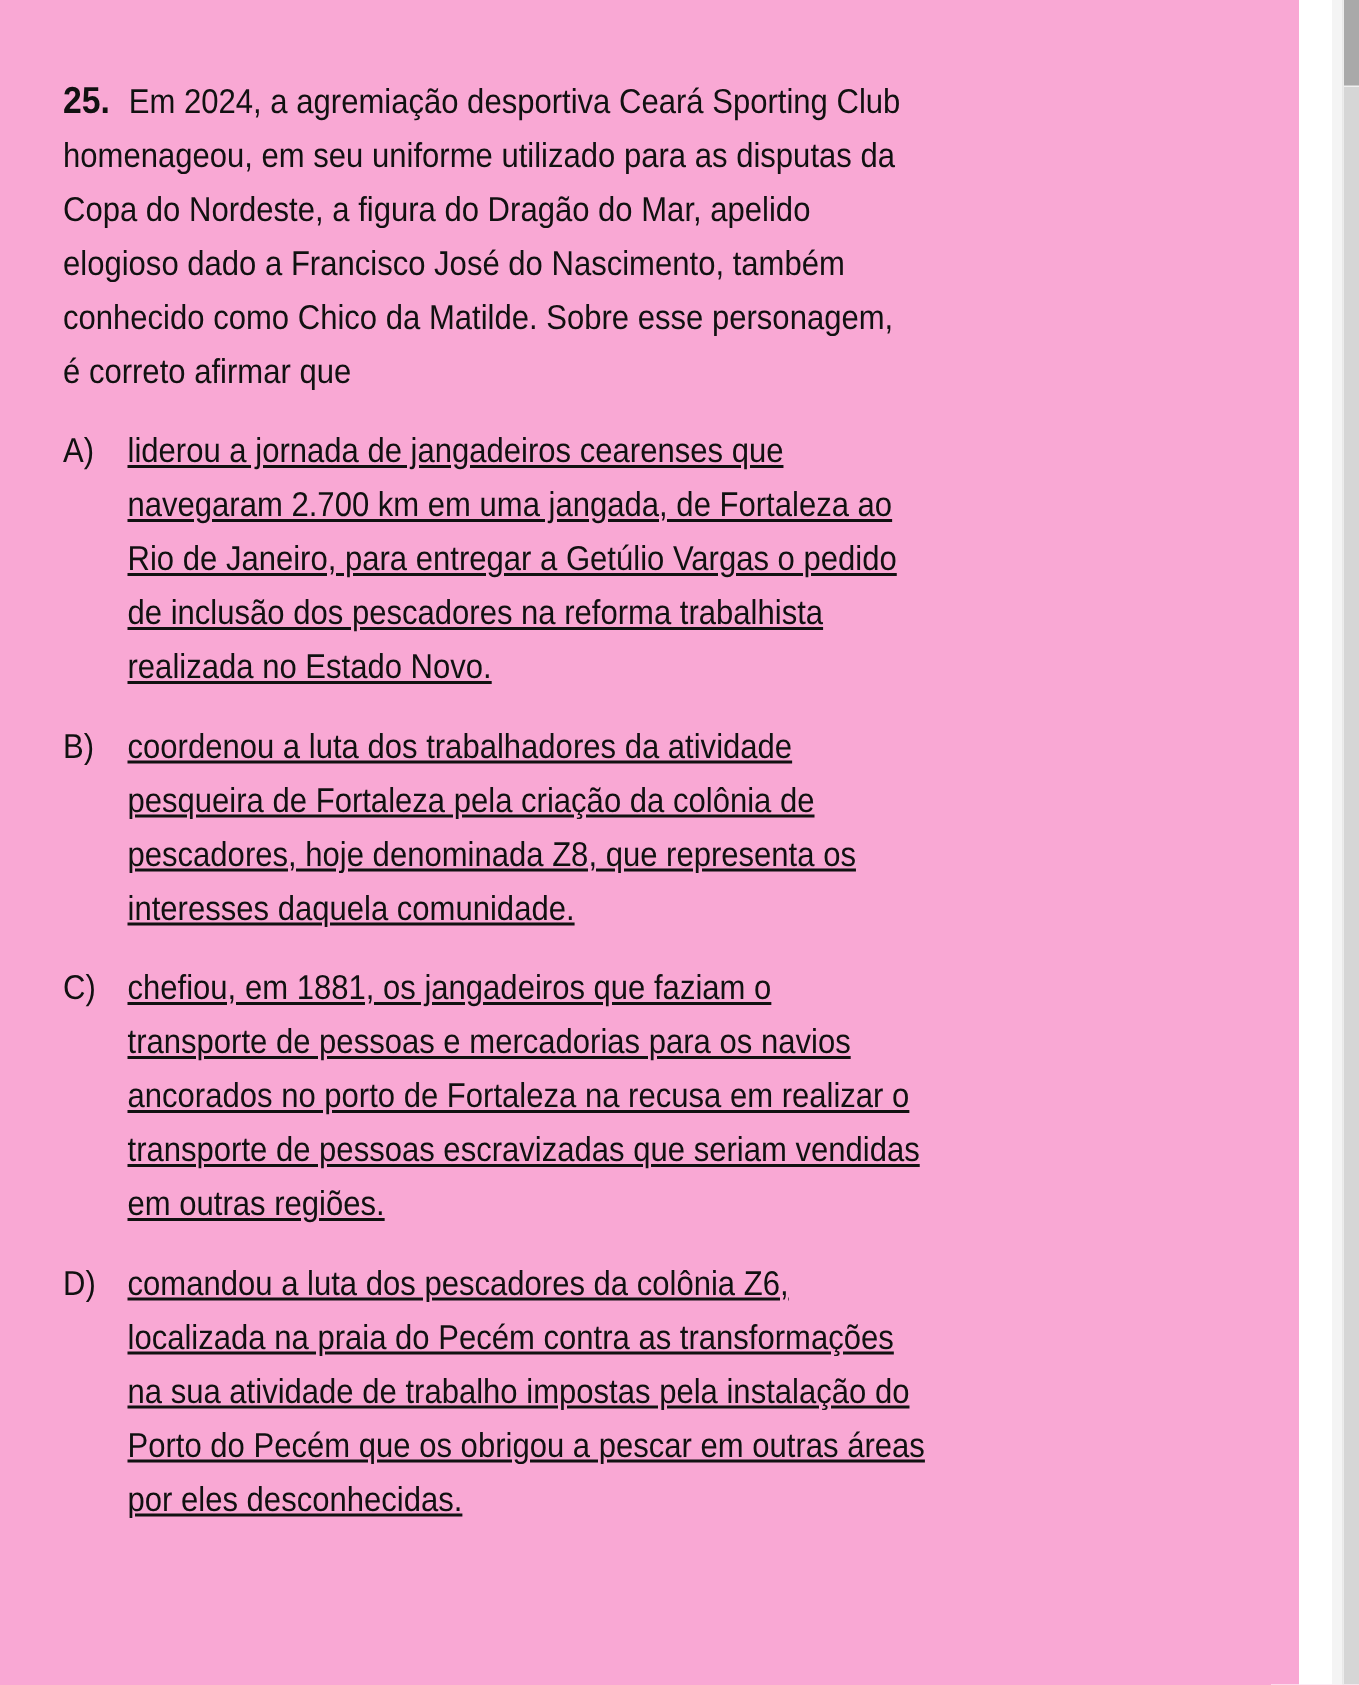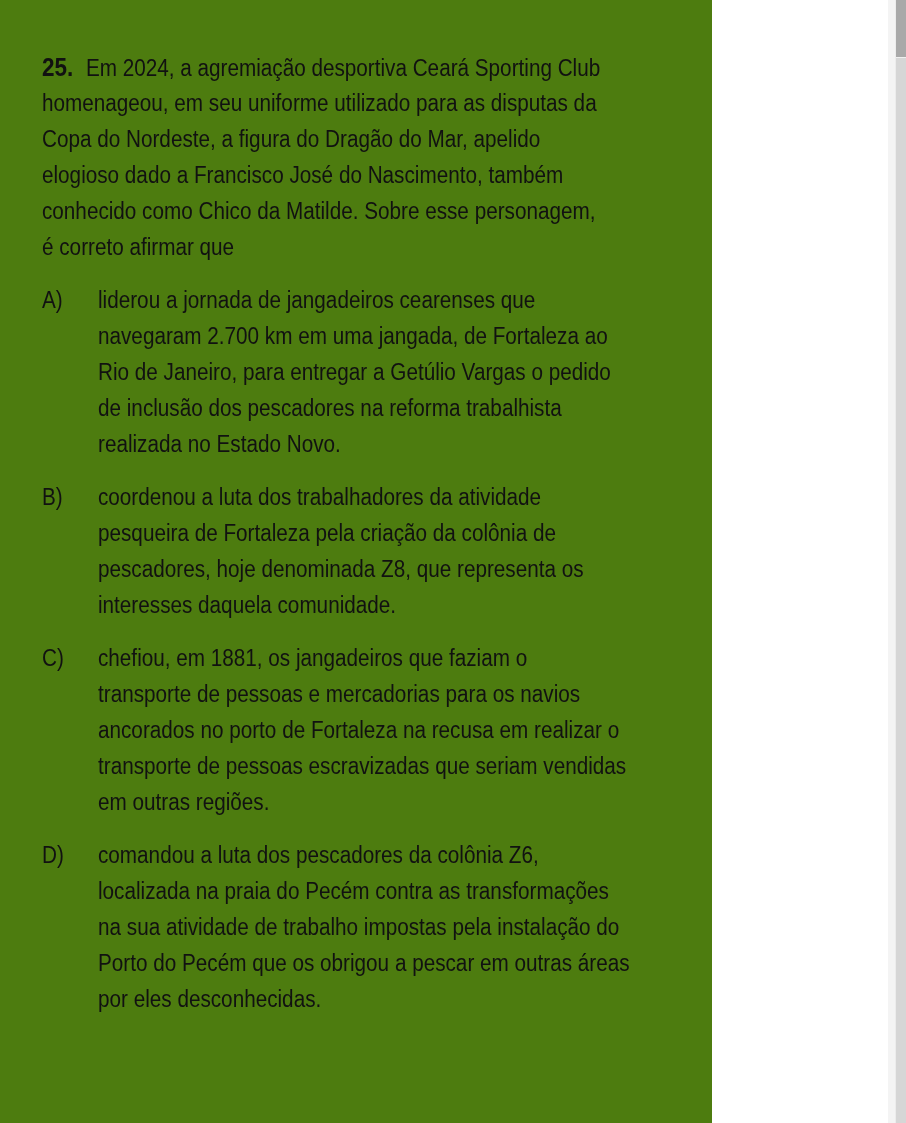--- a/index.html
+++ b/index.html
@@ -12,23 +12,23 @@
     height: 1123px;
     position: relative;
     overflow: hidden;
     font-family: "Liberation Sans", "DejaVu Sans", sans-serif;
     color: #111111;
   }
   .page {
     position: absolute;
     left: 0;
     top: 0;
-    width: 712px;
+    width: 866px;
     height: 1123px;
-    background: #4d7c0f;
+    background: #f9a8d4;
   }
   .question {
     position: absolute;
     left: 42px;
     top: 49px;
     width: 820px;
   }
   .line {
     height: 36px;
     line-height: 36px;
@@ -53,21 +53,22 @@
     position: absolute;
     left: 0;
     top: 0;
     height: 36px;
     line-height: 36px;
     font-size: 23px;
     transform-origin: left center;
     transform: scaleX(0.9);
   }
   .option-lines {
-    margin-left: 56px;
+    margin-left: 43px;
+    text-decoration: underline;
   }
   
   .scrollbar {
     position: absolute;
     right: 0;
     top: 0;
     width: 10px;
     height: 1123px;
     background: #d6d6d6;
     border-left: 1px solid #ececec;

